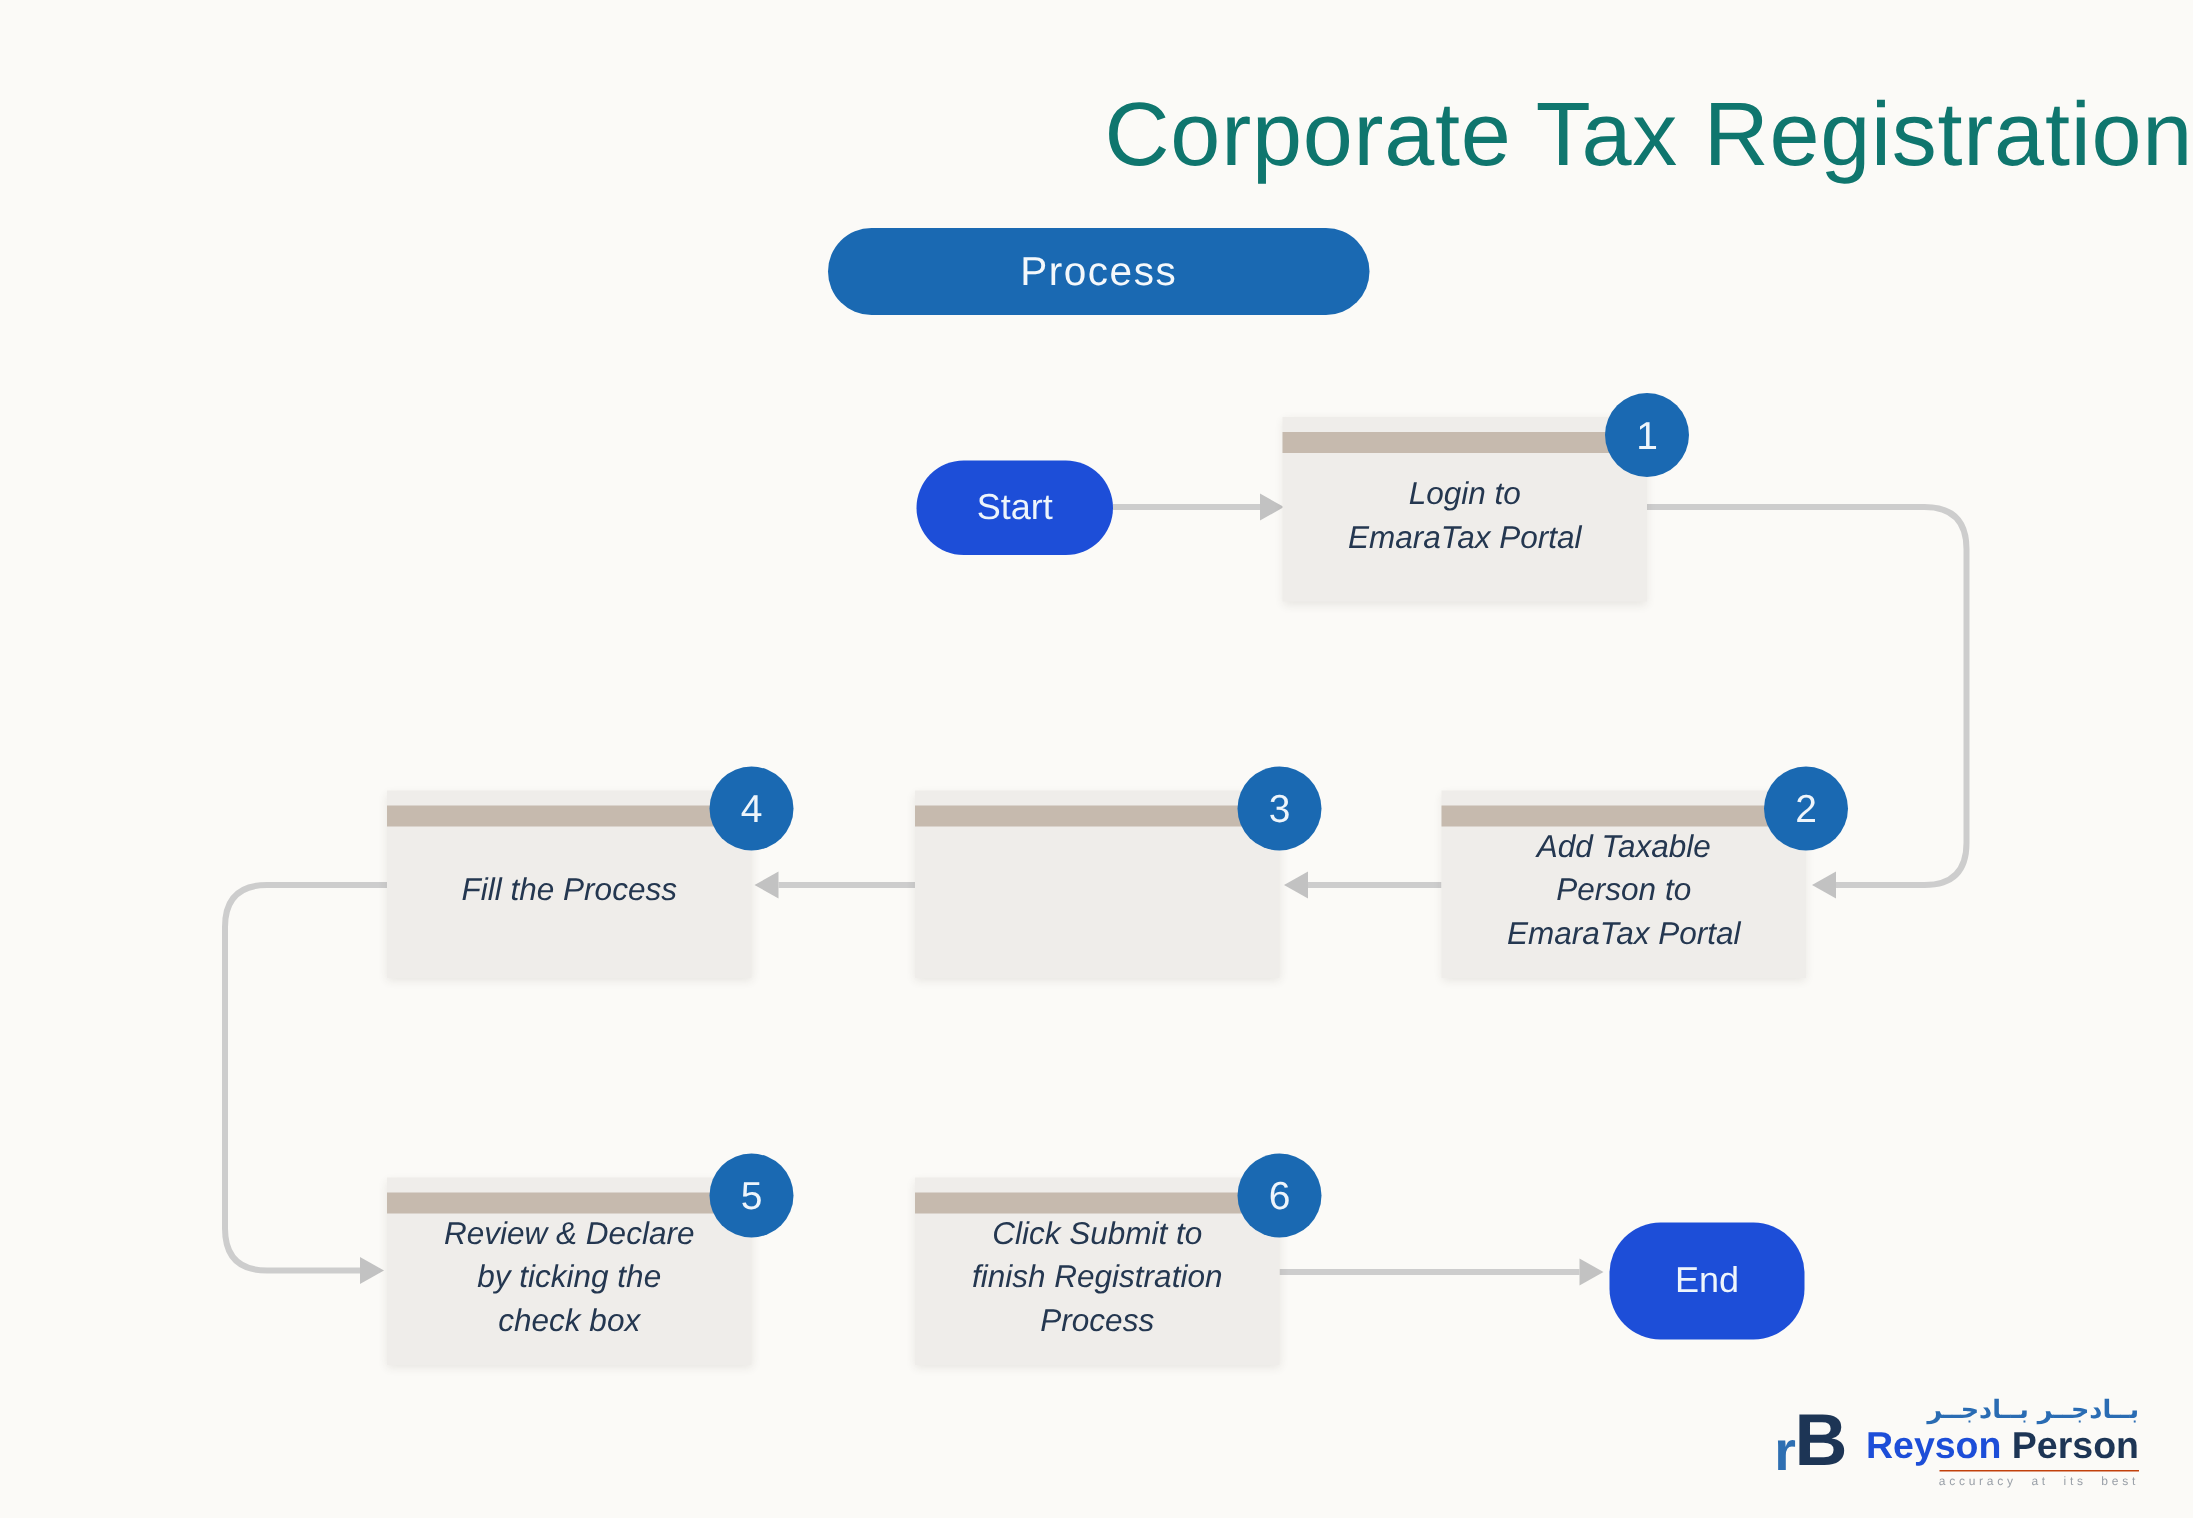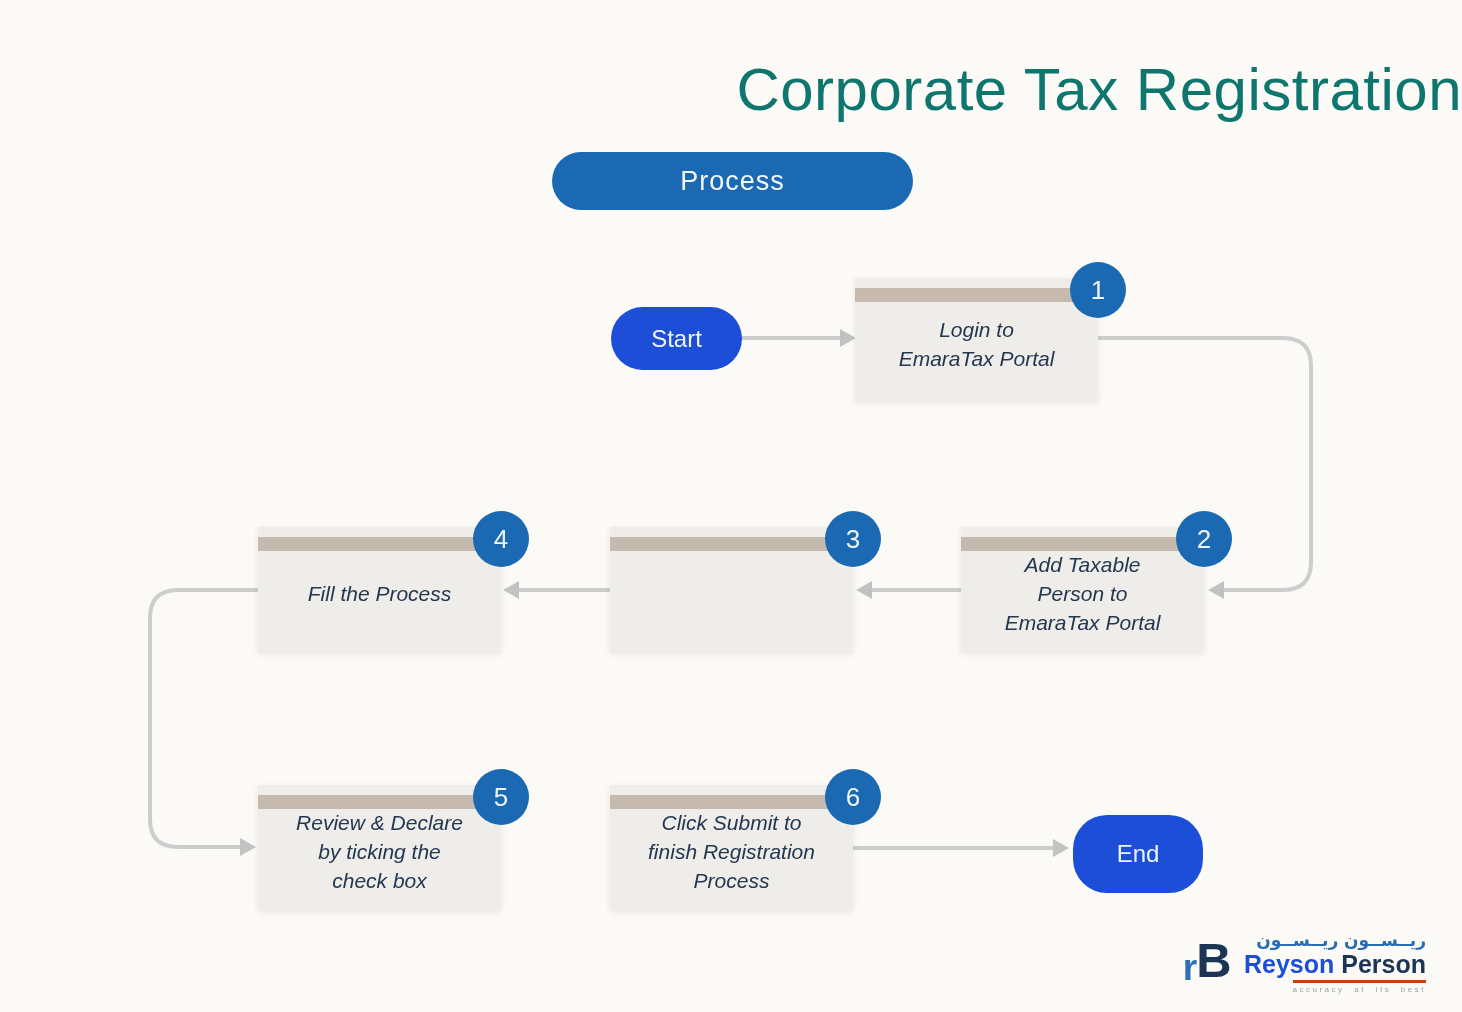--- a/index.html
+++ b/index.html
@@ -110,21 +110,21 @@
   .brand .latin {
     font-size: 25px;
     font-weight: bold;
     color: #1d3555;
     line-height: 1.15;
     white-space: nowrap;
   }
   .brand .latin .first { color: #1d4ed8; }
   .brand .tagline {
     margin-top: 2px;
-    border-top: 3px solid #c2410c;
+    border-top: 1px solid #c2410c;
     padding-top: 2px;
     font-size: 8px;
     letter-spacing: 2.5px;
     word-spacing: 5px;
     color: #9aa0a8;
     text-transform: lowercase;
   }
 </style>
 </head>
 <body>
@@ -217,21 +217,21 @@
   <div class="terminal-pill pill-end">
     <span>End</span>
   </div>
 
   <div class="brand">
     <svg class="mono" viewBox="0 0 64 64" xmlns="http://www.w3.org/2000/svg">
       <text x="17" y="52" font-family="'Liberation Sans',sans-serif" font-weight="bold" font-size="58" fill="#1d3555">B</text>
       <text x="1" y="56" font-family="'Liberation Sans',sans-serif" font-weight="bold" font-size="44" fill="#2e6fb2">r</text>
     </svg>
     <div class="txt">
-      <div class="arabic">ريــســون ريــســون</div>
+      <div class="arabic">بــادجــر بــادجــر</div>
       <div class="latin">
         <span class="first">Reyson</span>
         <span class="second">Person</span>
       </div>
       <div class="tagline">accuracy at its best</div>
     </div>
   </div>
 
 </div>
 

